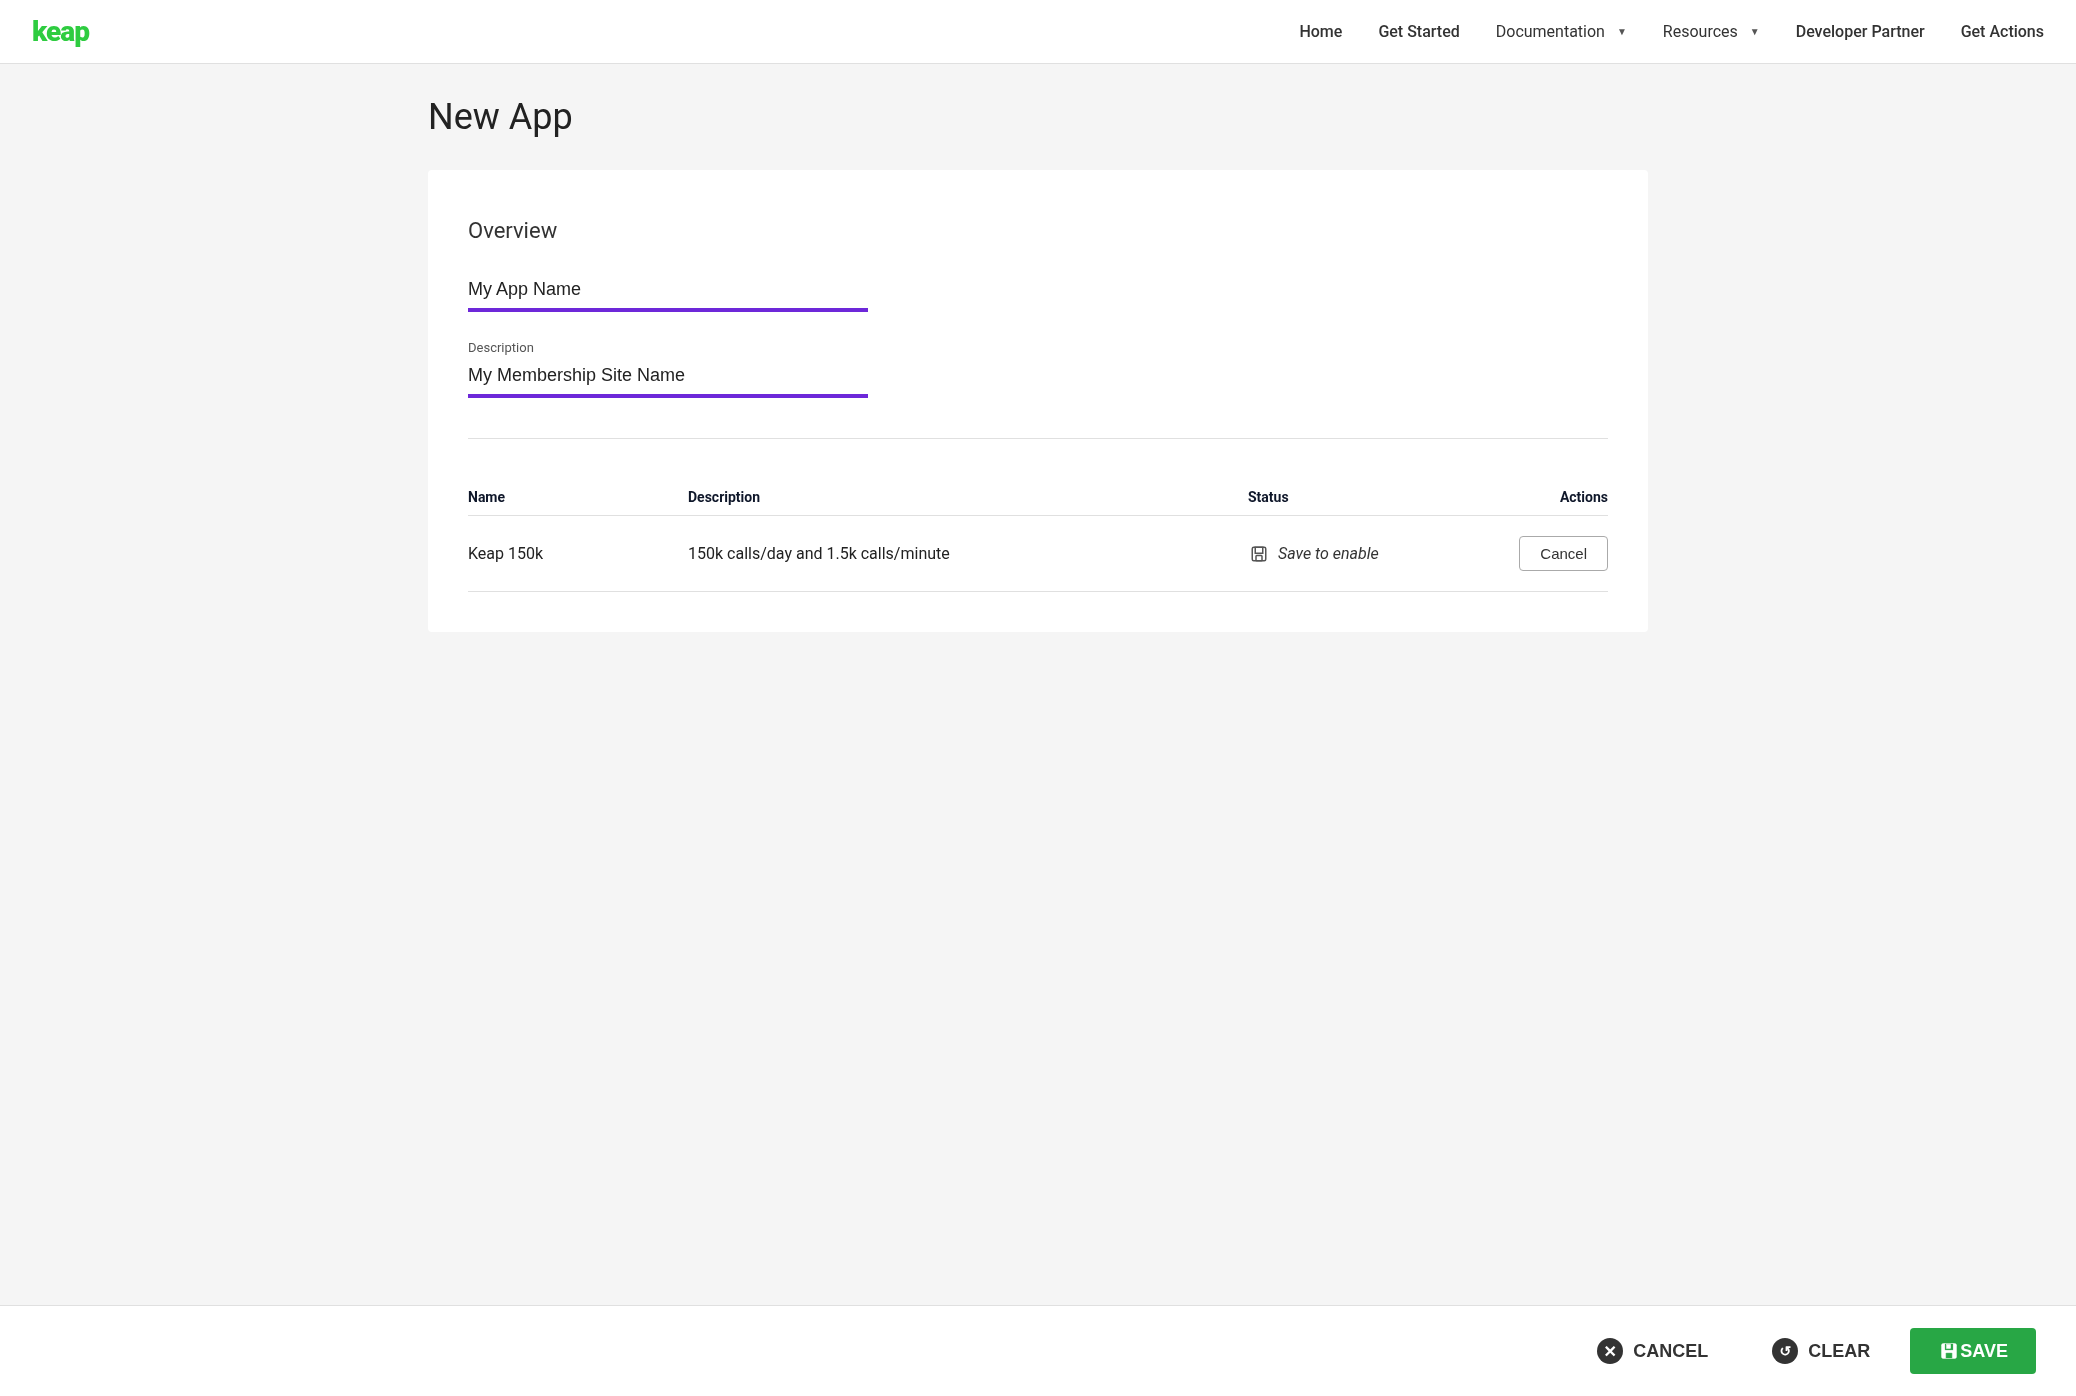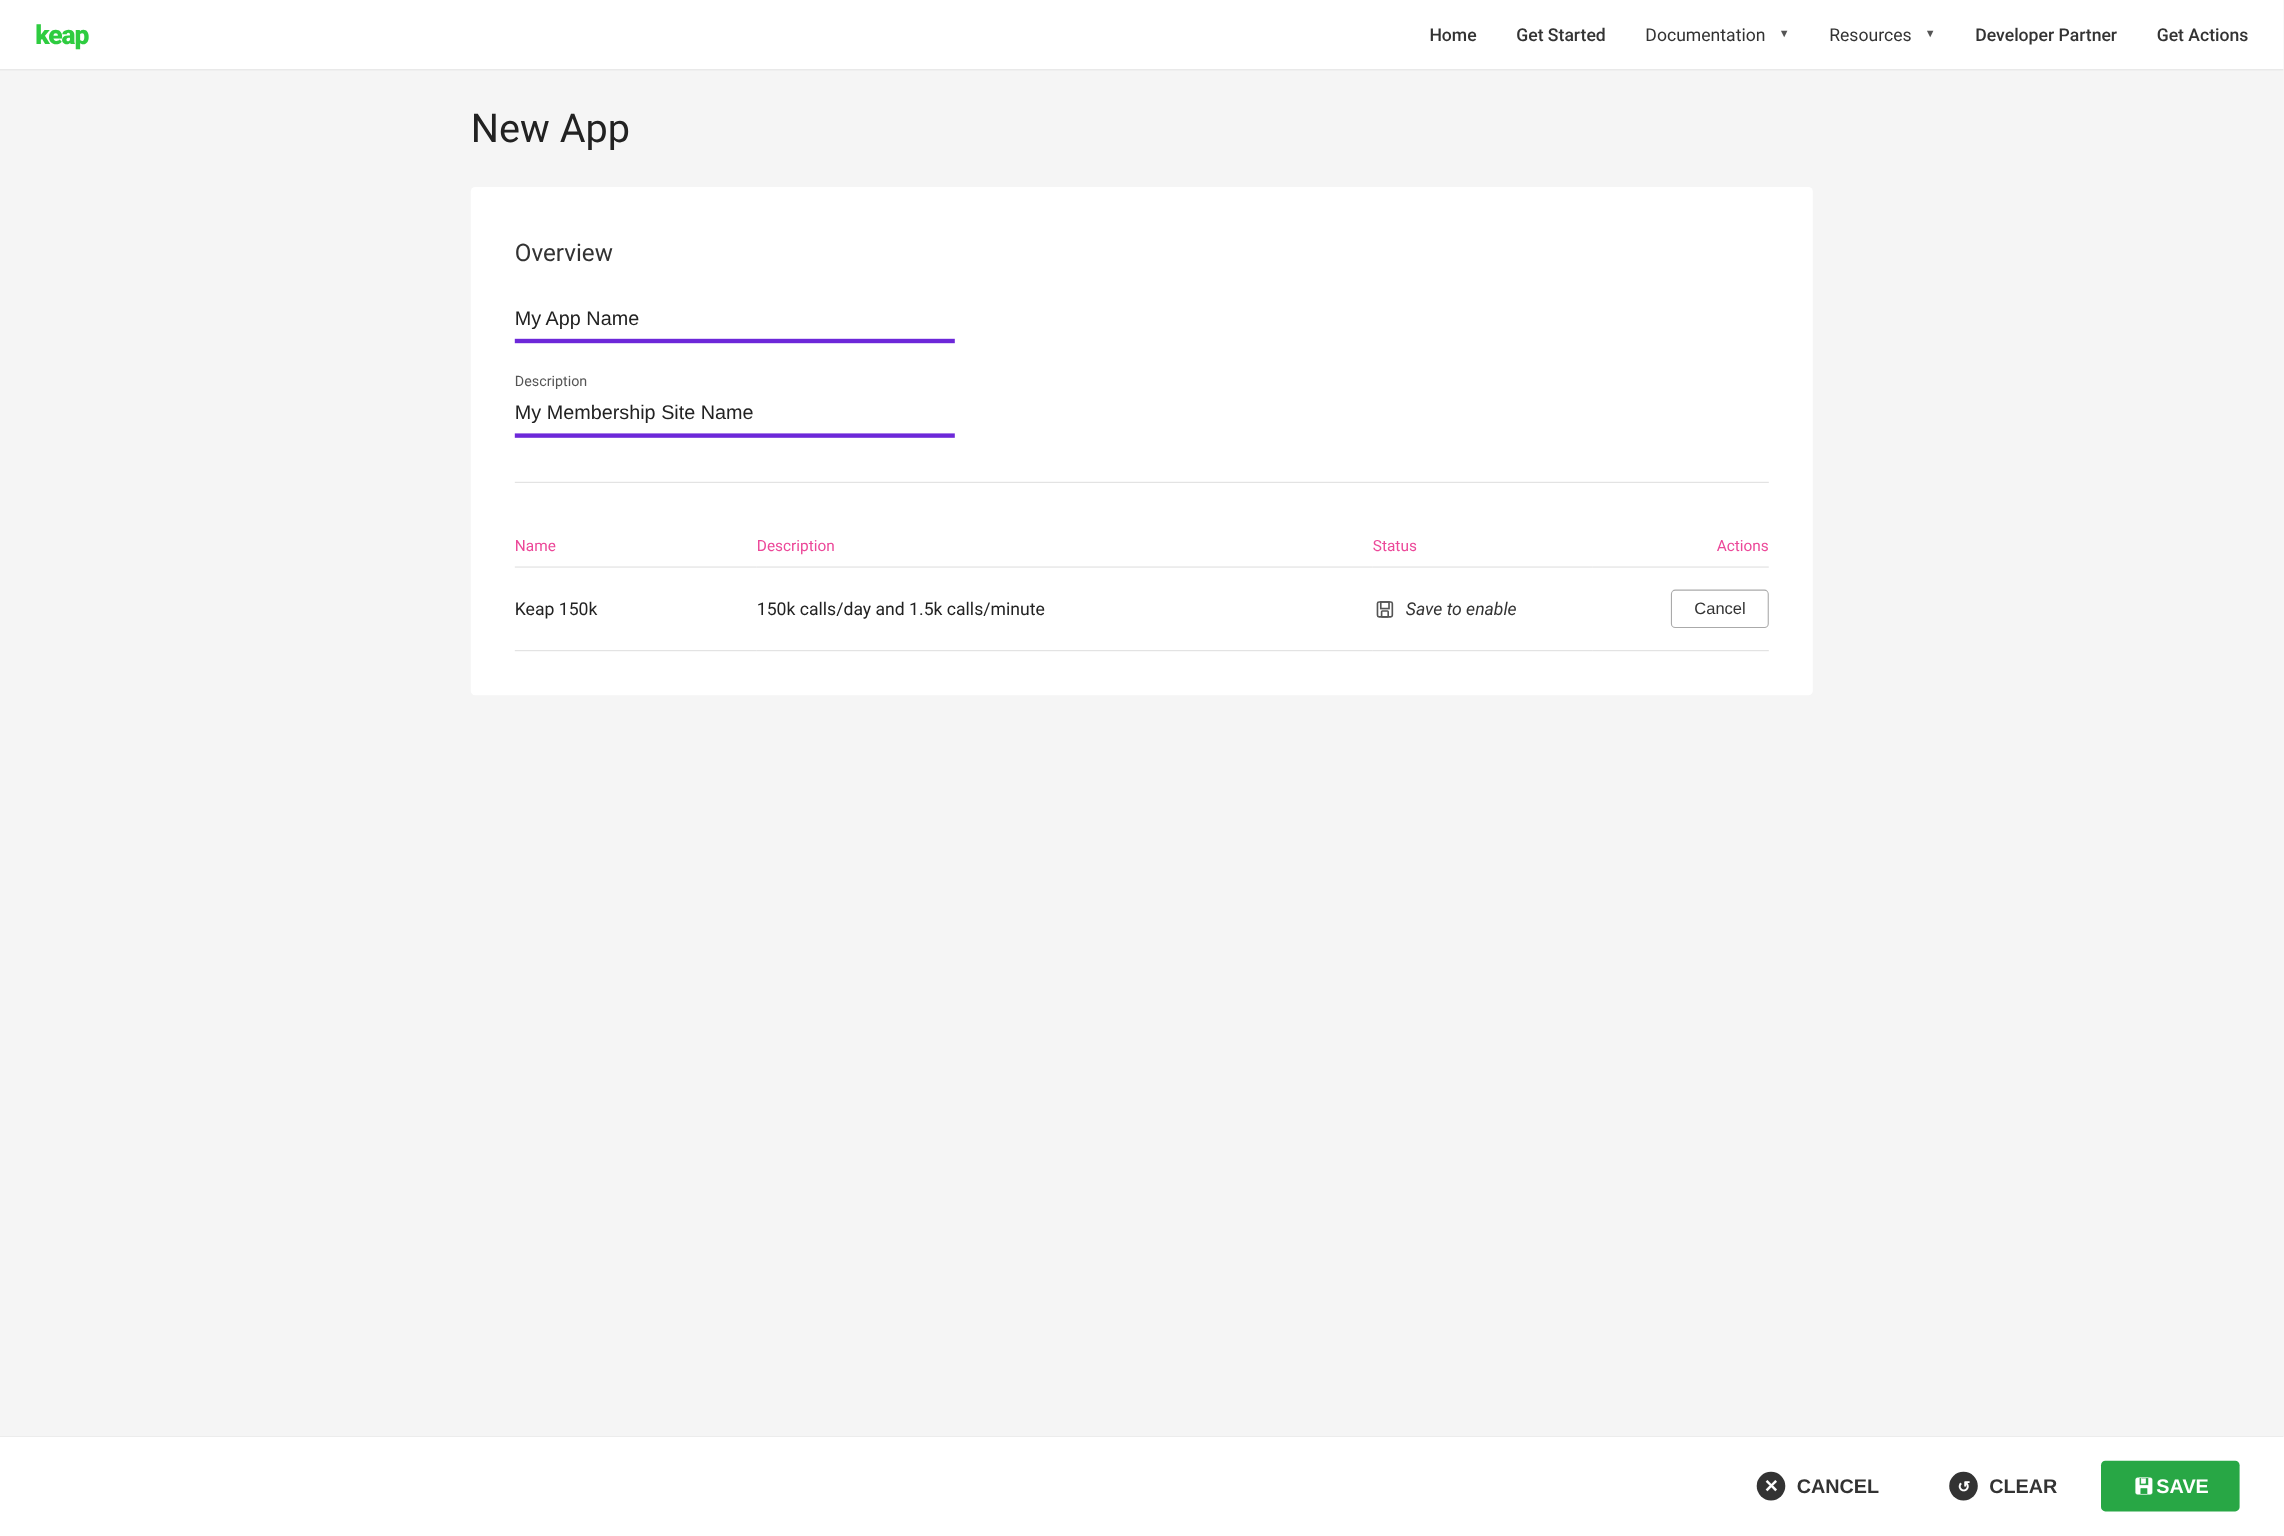--- a/index.html
+++ b/index.html
@@ -26,21 +26,21 @@
       position: sticky;
       top: 0;
       z-index: 100;
     }
 
     .nav-logo {
       margin-right: auto;
     }
 
     .nav-logo-text {
-      font-size: 24px;
+      font-size: 28px;
       font-weight: 900;
       color: #2ecc40;
       letter-spacing: -1px;
     }
 
     .nav-links {
       display: flex;
       align-items: center;
       gap: 36px;
       list-style: none;
@@ -139,22 +139,22 @@
       border-collapse: collapse;
     }
 
     .api-table thead tr {
       border-bottom: 1px solid #e0e0e0;
     }
 
     .api-table th {
       text-align: left;
       font-size: 14px;
-      font-weight: 400;
-      color: #ec4899;
+      font-weight: 700;
+      color: #0f172a;
       padding: 10px 0 10px 0;
     }
 
     .api-table th.col-name { width: 220px; }
     .api-table th.col-desc { }
     .api-table th.col-status { width: 200px; }
     .api-table th.col-actions { width: 160px; text-align: right; }
 
     .api-table tbody tr {
       border-bottom: 1px solid #e0e0e0;

